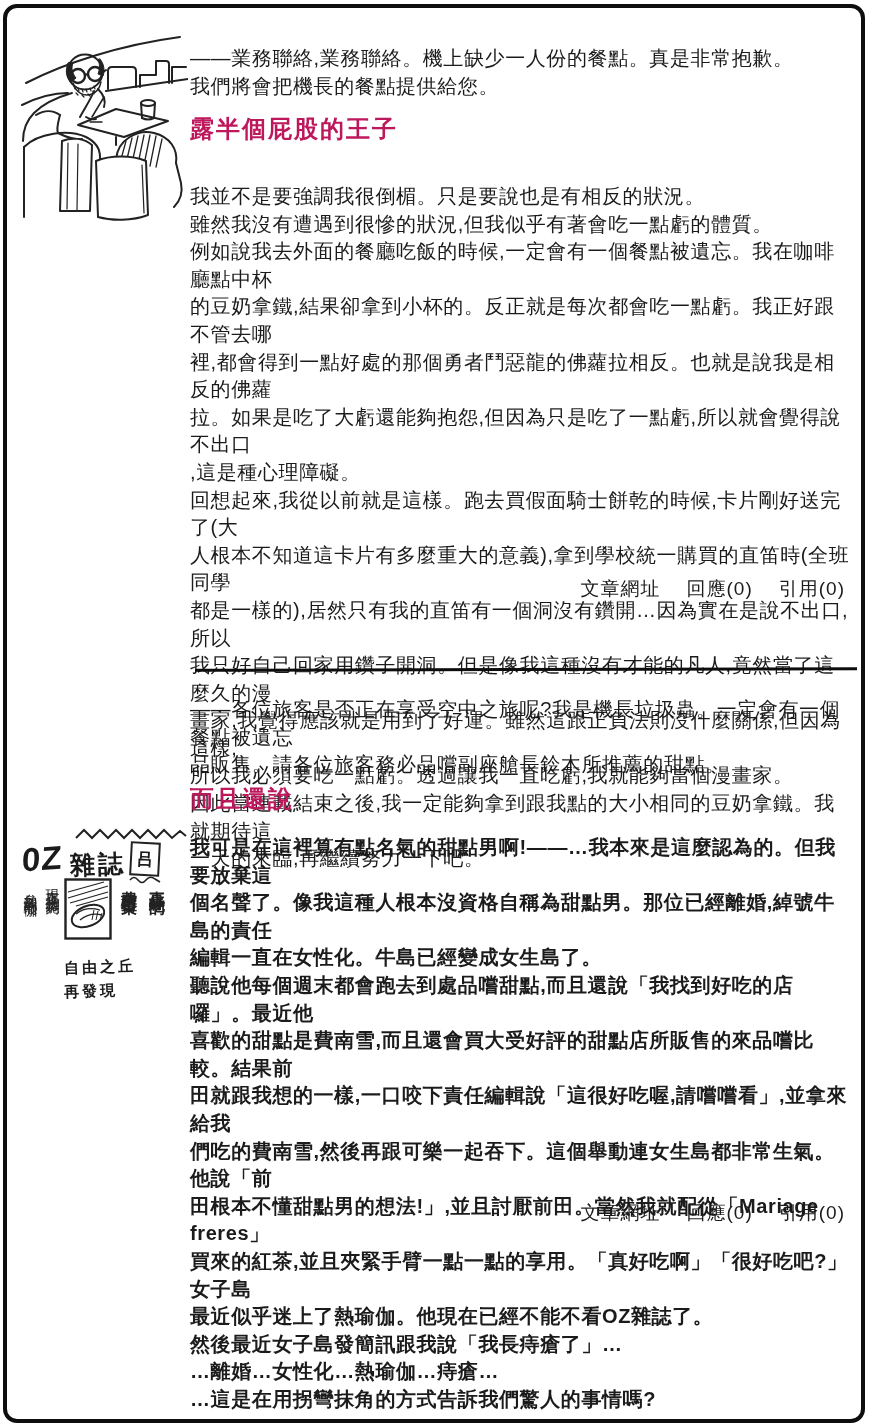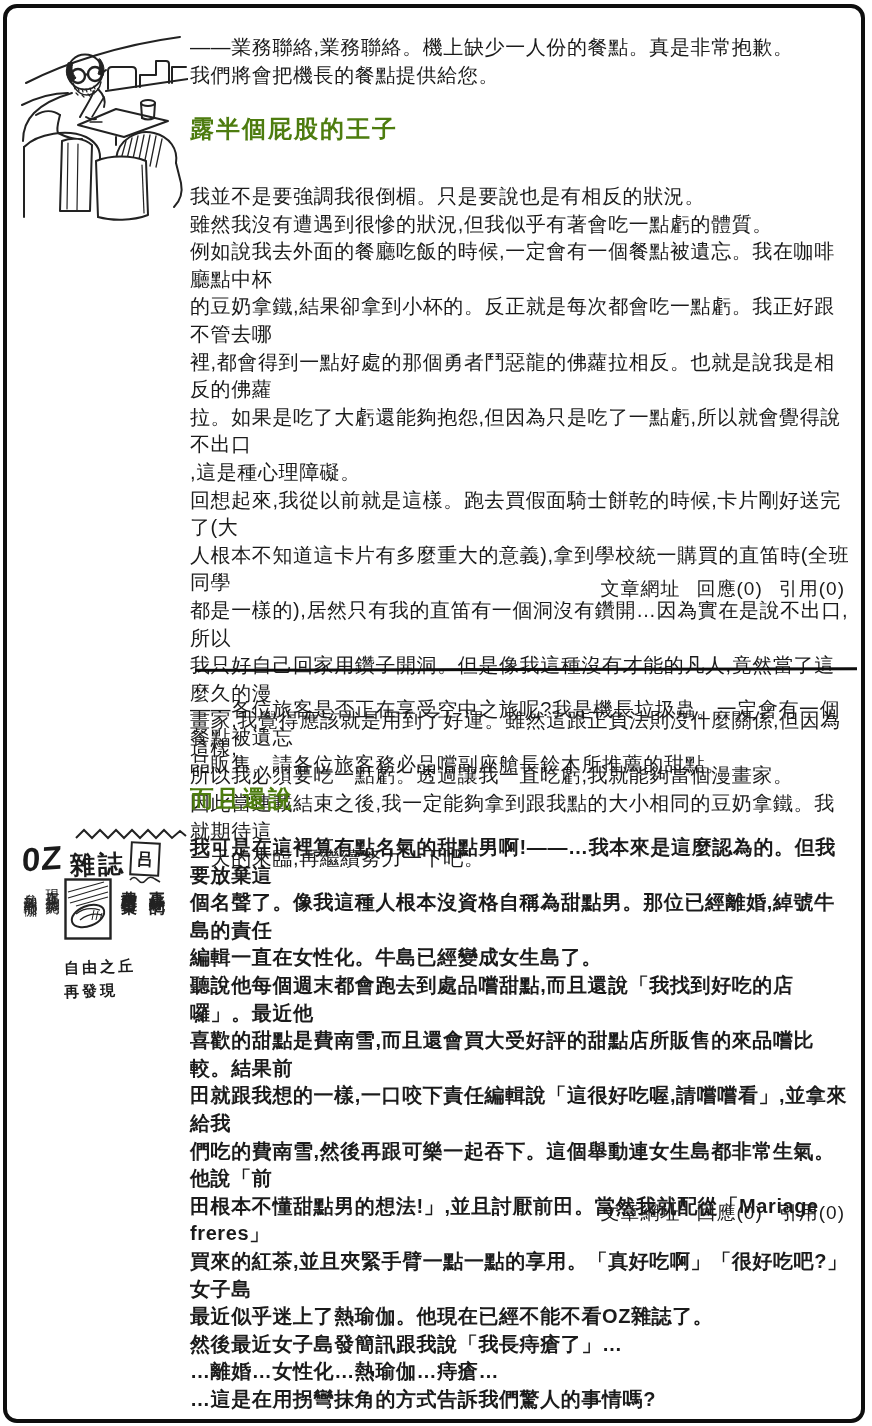--- a/index.html
+++ b/index.html
@@ -11,24 +11,24 @@
   .frame{
     position:absolute;left:3px;top:4px;width:854px;height:1411px;
     border:4px solid #0e0e0e;border-radius:14px;pointer-events:none;
   }
   .cjk{
     position:absolute;width:664px;font-size:20px;line-height:27.6px;
     letter-spacing:0.6px;white-space:pre-line;color:#1b1b1b;
   }
   .post-title{
     position:absolute;font-size:24px;line-height:30px;font-weight:700;
-    letter-spacing:2px;color:#4d7c0f;
+    letter-spacing:2px;color:#be185d;
   }
   .footer-row{
-    position:absolute;right:27px;display:flex;gap:16px;
+    position:absolute;right:27px;display:flex;gap:26px;
     font-size:19px;letter-spacing:1px;color:#1b1b1b;
   }
   .divider{position:absolute;background:#0d0d0d;transform:rotate(-0.15deg);}
   .sketch{position:absolute;}
   .mag{position:absolute;left:8px;top:818px;width:186px;height:206px;}
   .mag *{position:absolute;}
   .mag .logo-main{left:14px;top:22px;font-size:33px;font-weight:700;transform:skewX(-6deg) rotate(-4deg);letter-spacing:1px;}
   .mag .logo-word{left:62px;top:30px;font-size:25px;font-weight:700;letter-spacing:3px;transform:rotate(-2deg);}
   .mag .logo-box{left:122px;top:24px;width:26px;height:30px;border:2px solid #222;display:flex;align-items:center;justify-content:center;font-size:17px;font-weight:700;transform:rotate(3deg);}
   .vtext{writing-mode:vertical-rl;text-orientation:upright;letter-spacing:2px;color:#222;}
@@ -113,21 +113,21 @@
           <path d="M124,102 L118,131"></path>
         <path d="M130,102 L124,132"></path>
           <path d="M136,103 L130,133"></path>
         <path d="M142,106 L136,134"></path>
       </g>
       <path d="M76,128 C90,122 112,122 126,128 L128,182 C112,188 92,188 78,184 Z" fill="#fff"></path>
       <path d="M122,132 L124,180" stroke-width="1.2"></path>
     </svg>
   </div>
 
-  <div class="cjk" style="left:190px;top:34px;">——業務聯絡,業務聯絡。機上缺少一人份的餐點。真是非常抱歉。
+  <div class="cjk" style="left:190px;top:45px;">——業務聯絡,業務聯絡。機上缺少一人份的餐點。真是非常抱歉。
 我們將會把機長的餐點提供給您。</div>
 
   <div class="post-title" style="left:190px;top:114px;">露半個屁股的王子</div>
 
   <div class="cjk" style="left:190px;top:183px;">我並不是要強調我很倒楣。只是要說也是有相反的狀況。
 雖然我沒有遭遇到很慘的狀況,但我似乎有著會吃一點虧的體質。
 例如說我去外面的餐廳吃飯的時候,一定會有一個餐點被遺忘。我在咖啡廳點中杯
 的豆奶拿鐵,結果卻拿到小杯的。反正就是每次都會吃一點虧。我正好跟不管去哪
 裡,都會得到一點好處的那個勇者鬥惡龍的佛蘿拉相反。也就是說我是相反的佛蘿
 拉。如果是吃了大虧還能夠抱怨,但因為只是吃了一點虧,所以就會覺得說不出口

